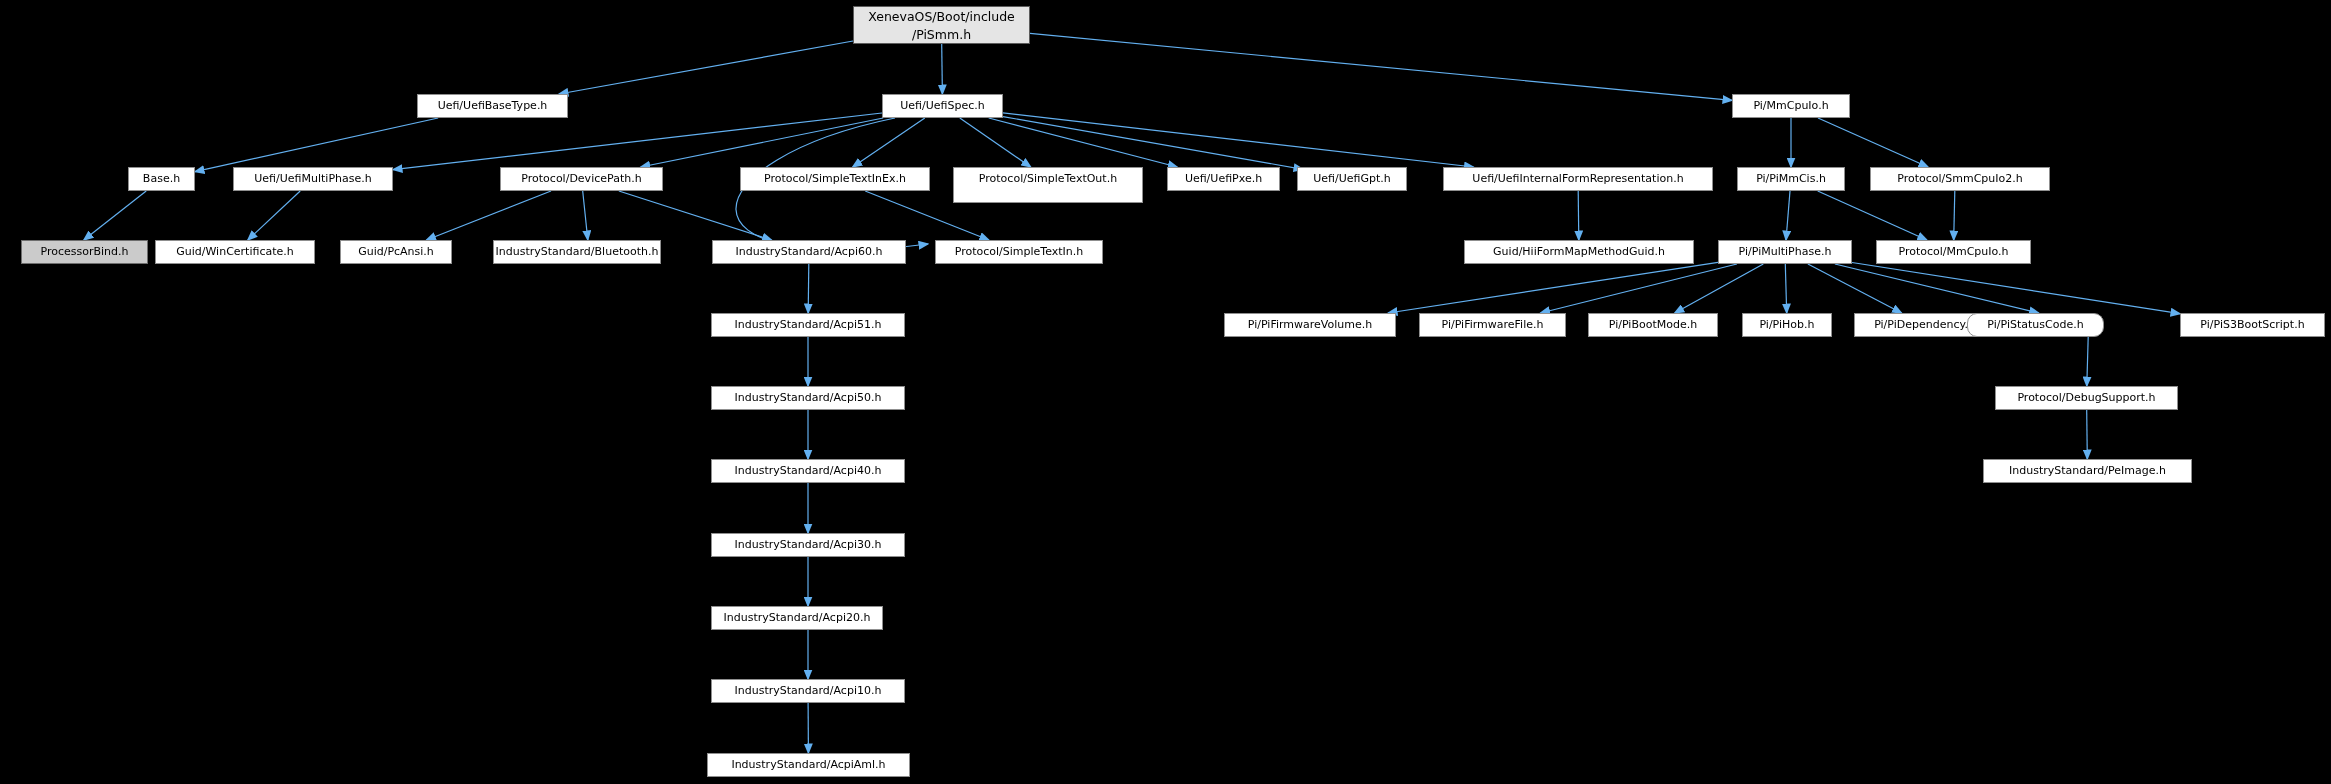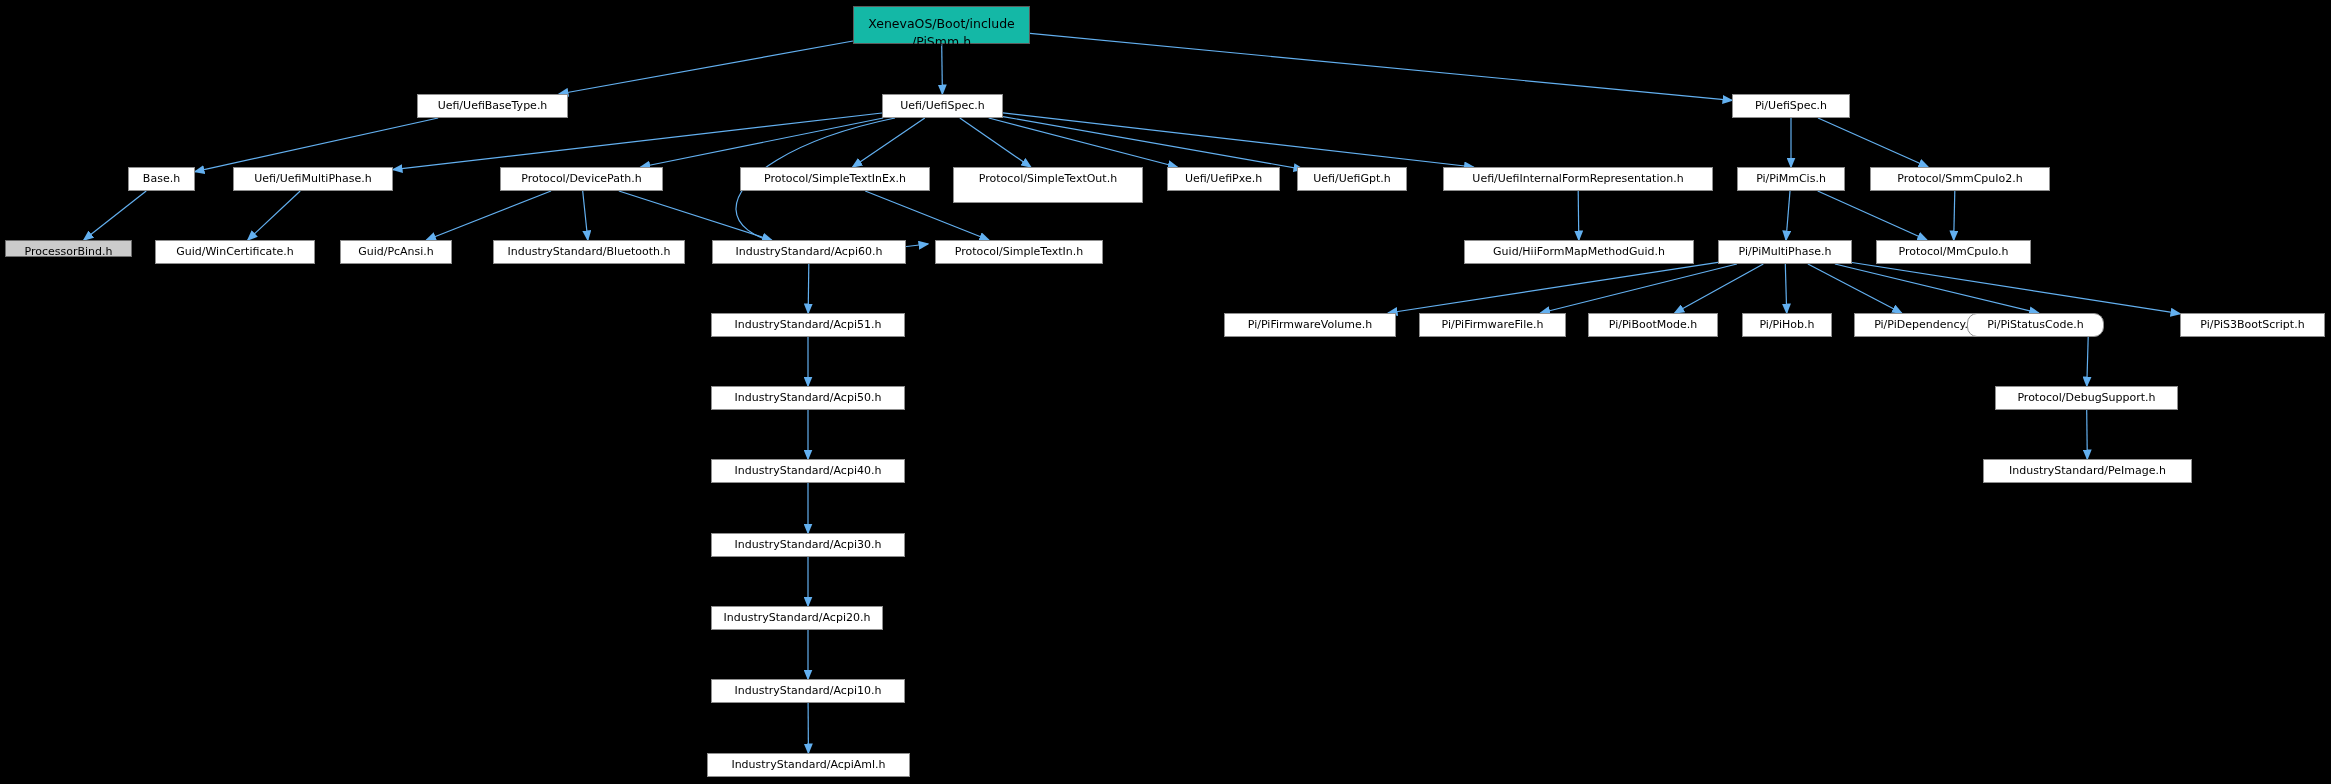--- a/index.html
+++ b/index.html
@@ -17,24 +17,24 @@
     background:#ffffff;
     border:1.4px solid #8f8f8f;
     color:#000;
     font-size:11px;
     line-height:22px;
     text-align:center;
     white-space:pre-line;
     cursor:pointer;
   }
   .node.root{
-    background:#14b8a6;
+    background:#e5e5e5;
     border:1.6px solid #5c5c5c;
     line-height:18px;
-    padding-top:8px;
+    padding-top:1px;
     font-size:12.5px;
     text-align:center;
   }
   .node.gray{
     background:#cbcbcb;
     border:1.4px solid #6e6e6e;
   }
 </style>
 </head>
 <body>
@@ -86,35 +86,35 @@
         <path d="M 1834.9 264.0 L 2038.6 313.0" fill="none" stroke="#63b0f0" stroke-width="1.2" marker-end="url(#arrow)"></path>
         <path d="M 1852.0 262.5 L 2180.0 313.7" fill="none" stroke="#63b0f0" stroke-width="1.2" marker-end="url(#arrow)"></path>
         <path d="M 2088.2 337.0 L 2086.8 386.0" fill="none" stroke="#63b0f0" stroke-width="1.2" marker-end="url(#arrow)"></path>
         <path d="M 2086.7 410.0 L 2087.3 459.0" fill="none" stroke="#63b0f0" stroke-width="1.2" marker-end="url(#arrow)"></path>
       </g>
   </svg>
 <div class="node root" style="left: 853px; top: 6px; width: 177px; height: 38px;">XenevaOS/Boot/include
 /PiSmm.h</div>
     <div class="node" style="left: 417px; top: 94px; width: 151px; height: 24px;">Uefi/UefiBaseType.h</div>
     <div class="node" style="left: 882px; top: 94px; width: 121px; height: 24px;">Uefi/UefiSpec.h</div>
-    <div class="node" style="left: 1732px; top: 94px; width: 118px; height: 24px;">Pi/UefiSpec.h</div>
+    <div class="node" style="left: 1732px; top: 94px; width: 118px; height: 24px;">Pi/MmCpuIo.h</div>
     <div class="node" style="left: 128px; top: 167px; width: 67px; height: 24px;">Base.h</div>
     <div class="node" style="left: 233px; top: 167px; width: 160px; height: 24px;">Uefi/UefiMultiPhase.h</div>
     <div class="node" style="left: 500px; top: 167px; width: 163px; height: 24px;">Protocol/DevicePath.h</div>
     <div class="node" style="left: 740px; top: 167px; width: 190px; height: 24px;">Protocol/SimpleTextInEx.h</div>
     <div class="node" style="left: 953px; top: 167px; width: 190px; height: 36px;">Protocol/SimpleTextOut.h</div>
     <div class="node" style="left: 1167px; top: 167px; width: 113px; height: 24px;">Uefi/UefiPxe.h</div>
     <div class="node" style="left: 1297px; top: 167px; width: 110px; height: 24px;">Uefi/UefiGpt.h</div>
     <div class="node" style="left: 1443px; top: 167px; width: 270px; height: 24px;">Uefi/UefiInternalFormRepresentation.h</div>
     <div class="node" style="left: 1737px; top: 167px; width: 108px; height: 24px;">Pi/PiMmCis.h</div>
     <div class="node" style="left: 1870px; top: 167px; width: 180px; height: 24px;">Protocol/SmmCpuIo2.h</div>
-    <div class="node gray" style="left: 5px; top: 240px; width: 127px; height: 17px;">ProcessorBind.h</div>
+    <div class="node gray" style="left: 21px; top: 240px; width: 127px; height: 24px;">ProcessorBind.h</div>
     <div class="node" style="left: 155px; top: 240px; width: 160px; height: 24px;">Guid/WinCertificate.h</div>
     <div class="node" style="left: 340px; top: 240px; width: 112px; height: 24px;">Guid/PcAnsi.h</div>
-    <div class="node" style="left: 493px; top: 240px; width: 192px; height: 24px;">IndustryStandard/Bluetooth.h</div>
+    <div class="node" style="left: 493px; top: 240px; width: 168px; height: 24px;">IndustryStandard/Bluetooth.h</div>
     <div class="node" style="left: 712px; top: 240px; width: 194px; height: 24px;">IndustryStandard/Acpi60.h</div>
     <div class="node" style="left: 935px; top: 240px; width: 168px; height: 24px;">Protocol/SimpleTextIn.h</div>
     <div class="node" style="left: 1464px; top: 240px; width: 230px; height: 24px;">Guid/HiiFormMapMethodGuid.h</div>
     <div class="node" style="left: 1718px; top: 240px; width: 134px; height: 24px;">Pi/PiMultiPhase.h</div>
     <div class="node" style="left: 1876px; top: 240px; width: 155px; height: 24px;">Protocol/MmCpuIo.h</div>
     <div class="node" style="left: 1224px; top: 313px; width: 172px; height: 24px;">Pi/PiFirmwareVolume.h</div>
     <div class="node" style="left: 1419px; top: 313px; width: 147px; height: 24px;">Pi/PiFirmwareFile.h</div>
     <div class="node" style="left: 1588px; top: 313px; width: 130px; height: 24px;">Pi/PiBootMode.h</div>
     <div class="node" style="left: 1742px; top: 313px; width: 90px; height: 24px;">Pi/PiHob.h</div>
     <div class="node" style="left: 1854px; top: 313px; width: 141px; height: 24px;">Pi/PiDependency.h</div>

